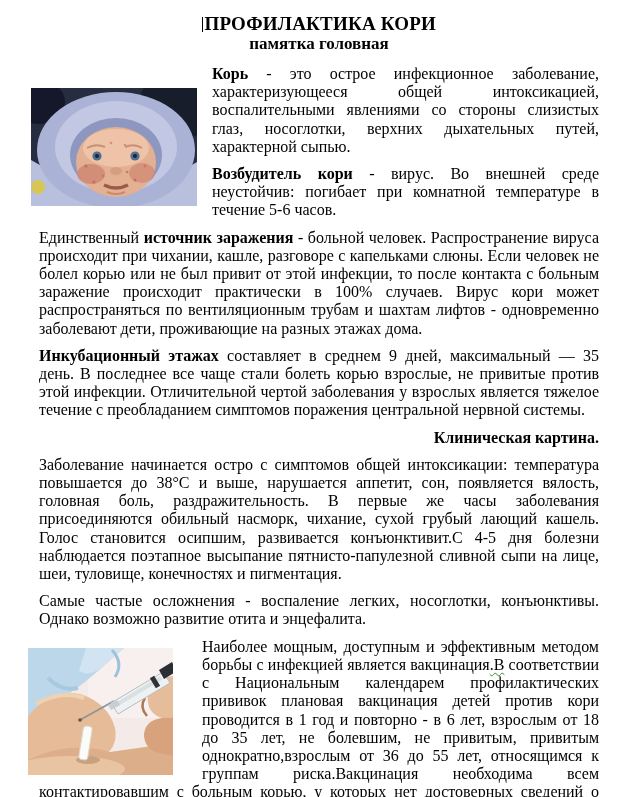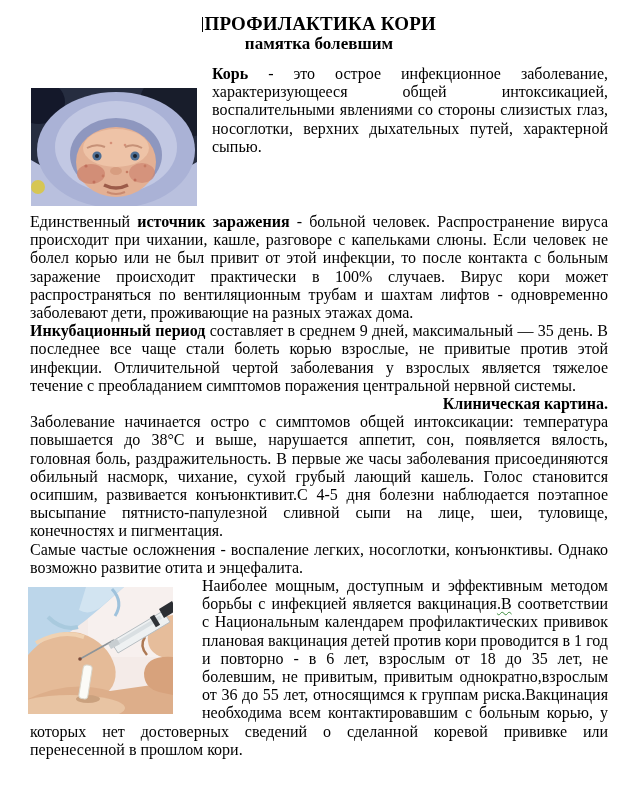--- a/index.html
+++ b/index.html
@@ -11,21 +11,21 @@
     border-radius:24px;
   }
   .content { padding:13px 29px 0 30px; }
   .doc-title {
     font-size:19px; font-weight:bold; text-align:center; line-height:21px;
     letter-spacing:0.2px; white-space:nowrap;
   }
   .caret { display:inline-block; width:1.5px; height:15px; background:#000;
     margin-right:1px; vertical-align:-2px; }
   .doc-subtitle { font-size:17px; font-weight:bold; text-align:center; line-height:20px; }
-  p { margin:0; text-align:justify; }
+  p { margin:9px; text-align:justify; }
   .head { text-align:right; }
   .intro { margin-top:11px; min-height:148px; }
   .intro p { margin-left:182px; }
   figure { margin:0; padding:0; }
   .baby-photo { position:absolute; left:31px; top:88px; width:166px; height:118px; }
   .baby-photo svg, .vaccine-photo svg { display:block; width:100%; height:100%; }
   .vaccine-photo { float:left; width:145px; height:127px; margin:10px 29px 0 -2px; }
   .squig {
     text-decoration-line:underline; text-decoration-style:wavy;
     text-decoration-color:#3a8a3a; text-decoration-thickness:1px;
@@ -66,29 +66,30 @@
         <circle cx="104" cy="68" r="2" fill="#1c2430"></circle>
       <ellipse cx="85" cy="83" rx="6" ry="4" fill="#d79d80"></ellipse>
       <path d="M73,97 Q85,103 97,97" stroke="#9c5b49" stroke-width="3.5" fill="none"></path>
       <path d="M76,104 Q85,108 94,104" stroke="#c98a70" stroke-width="2" fill="none"></path>
       <circle cx="7" cy="99" r="7" fill="#d6c654"></circle>
     </svg>
   </figure>
 
   <div class="content">
     <div class="doc-title"><span class="caret"></span><span>ПРОФИЛАКТИКА КОРИ</span></div>
-    <div class="doc-subtitle">памятка болевшим</div>
+    <div class="doc-subtitle">памятка головная</div>
 
     <div class="intro">
       <p><b>Корь</b><span> - это острое инфекционное заболевание, характеризующееся общей интоксикацией, воспалительными явлениями со стороны слизистых глаз, носоглотки, верхних дыхательных путей, характерной сыпью.</span></p>
+      <p><b>Возбудитель кори</b><span> - вирус. Во внешней среде неустойчив: погибает при комнатной температуре в течение 5-6 часов.</span></p>
     </div>
 
     <p><span>Единственный </span><b>источник заражения</b><span> - больной человек. Распространение вируса происходит при чихании, кашле, разговоре с капельками слюны. Если человек не болел корью или не был привит от этой инфекции, то после контакта с больным заражение происходит практически в 100% случаев. Вирус кори может распространяться по вентиляционным трубам и шахтам лифтов - одновременно заболевают дети, проживающие на разных этажах дома.</span></p>
 
-    <p><b>Инкубационный период</b><span> составляет в среднем 9 дней, максимальный — 35 день. В последнее все чаще стали болеть корью взрослые, не привитые против этой инфекции. Отличительной чертой заболевания у взрослых является тяжелое течение с преобладанием симптомов поражения центральной нервной системы.</span></p>
+    <p><b>Инкубационный этажах</b><span> составляет в среднем 9 дней, максимальный — 35 день. В последнее все чаще стали болеть корью взрослые, не привитые против этой инфекции. Отличительной чертой заболевания у взрослых является тяжелое течение с преобладанием симптомов поражения центральной нервной системы.</span></p>
 
     <p class="head"><b>Клиническая картина.</b></p>
     <p>Заболевание начинается остро с симптомов общей интоксикации: температура повышается до 38°С и выше, нарушается аппетит, сон, появляется вялость, головная боль, раздражительность. В первые же часы заболевания присоединяются обильный насморк, чихание, сухой грубый лающий кашель. Голос становится осипшим, развивается конъюнктивит.С 4-5 дня болезни наблюдается поэтапное высыпание пятнисто-папулезной сливной сыпи на лице, шеи, туловище, конечностях и пигментация.</p>
 
     <p>Самые частые осложнения - воспаление легких, носоглотки, конъюнктивы. Однако возможно развитие отита и энцефалита.</p>
 
 
     <div>
       <figure class="vaccine-photo">
         <svg viewBox="0 0 145 127" aria-hidden="true">

